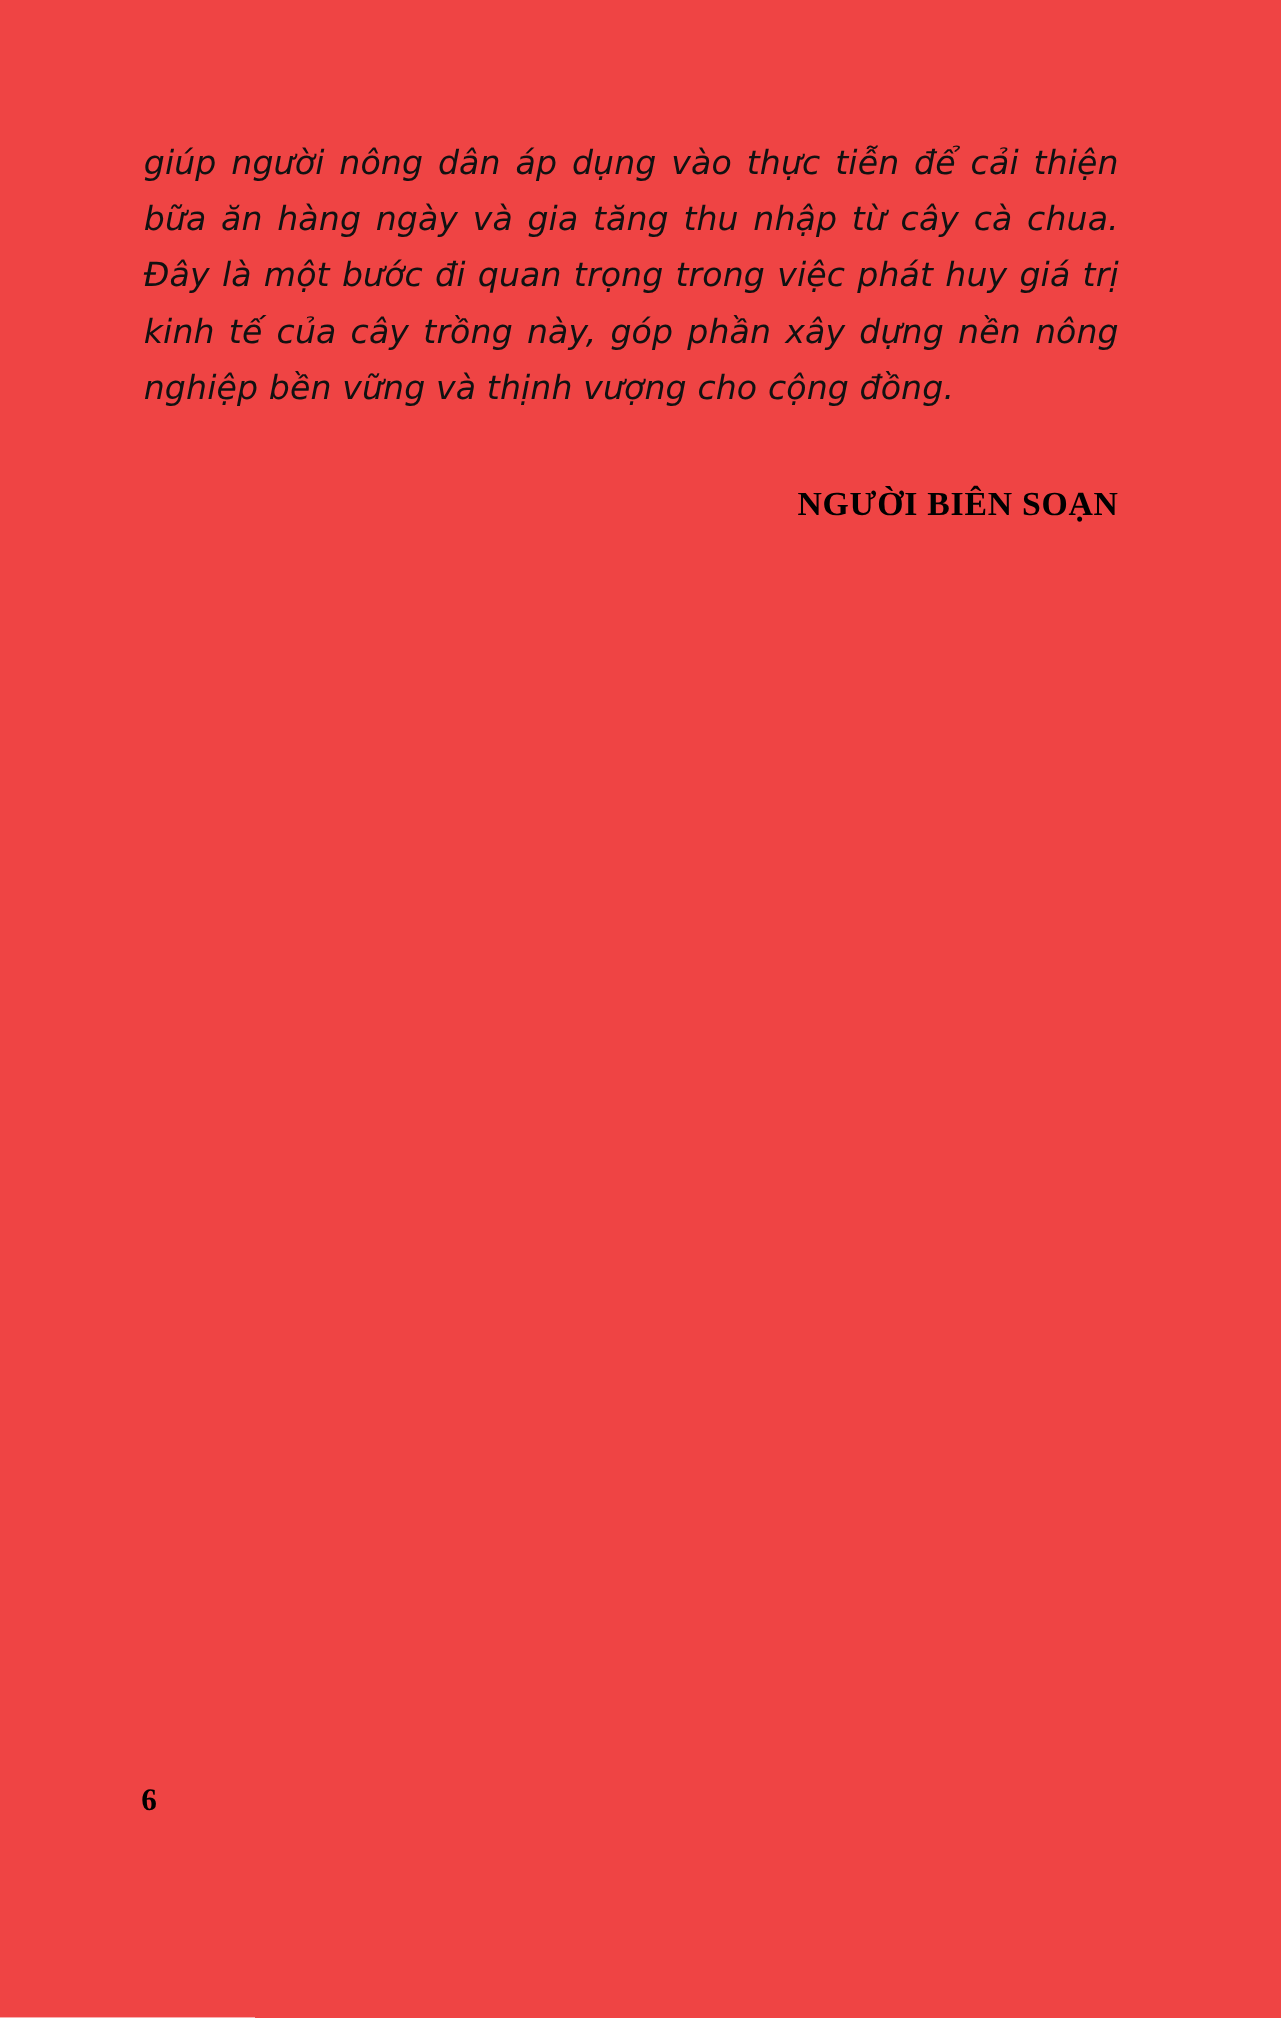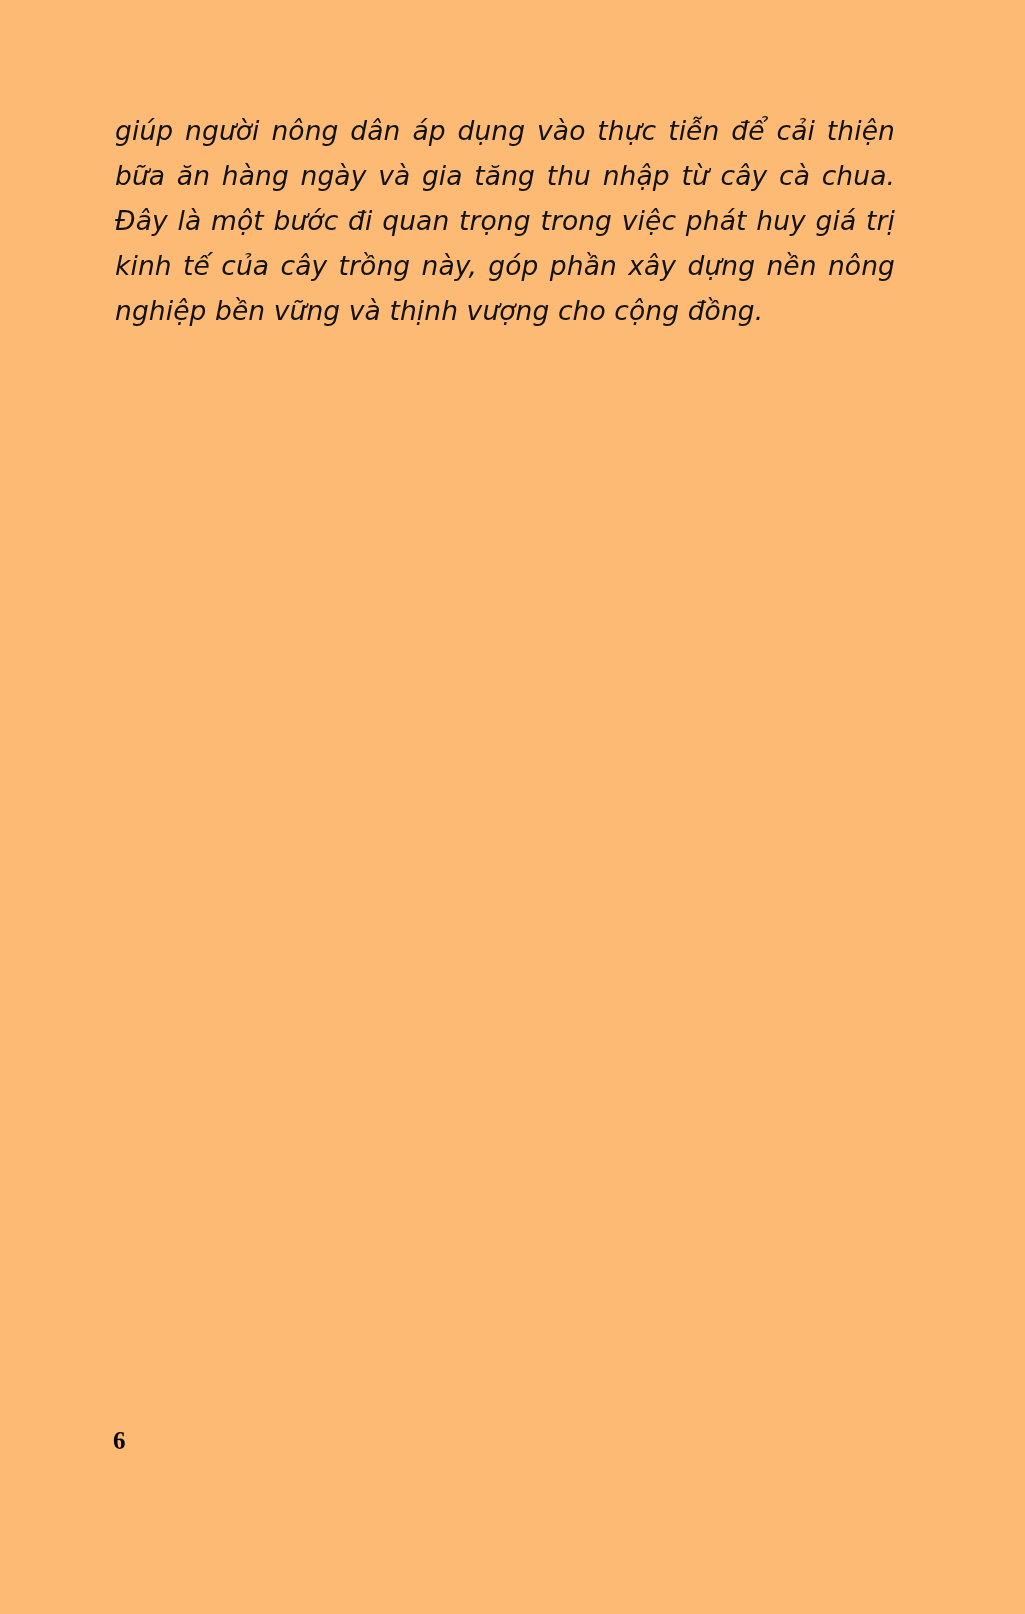--- a/index.html
+++ b/index.html
@@ -5,21 +5,21 @@
   html, body {
     margin: 0;
     padding: 0;
     background: #ffffff;
   }
 
   .page {
     position: relative;
     width: 1025px;
     height: 1614px;
-    background: #fdba74;
+    background: #ef4444;
     overflow: hidden;
     font-family: "Liberation Serif", "DejaVu Serif", serif;
     color: #000000;
   }
 
   .content-block {
     position: absolute;
     left: 115px;
     top: 108px;
     width: 780px;
@@ -65,16 +65,19 @@
 </style>
 </head>
 <body>
 
 <div class="page">
 
   <div class="content-block">
     <p class="body-paragraph">giúp người nông dân áp dụng vào thực tiễn để cải thiện bữa ăn hàng ngày và gia tăng thu nhập từ cây cà chua. Đây là một bước đi quan trọng trong việc phát huy giá trị kinh tế của cây trồng này, góp phần xây dựng nền nông nghiệp bền vững và thịnh vượng cho cộng đồng.</p>
   </div>
 
+  <div class="signature-row">
+    <span class="signature">NGƯỜI BIÊN SOẠN</span>
+  </div>
 
   <div class="page-number">6</div>
 
 </div>
 
 </body></html>

